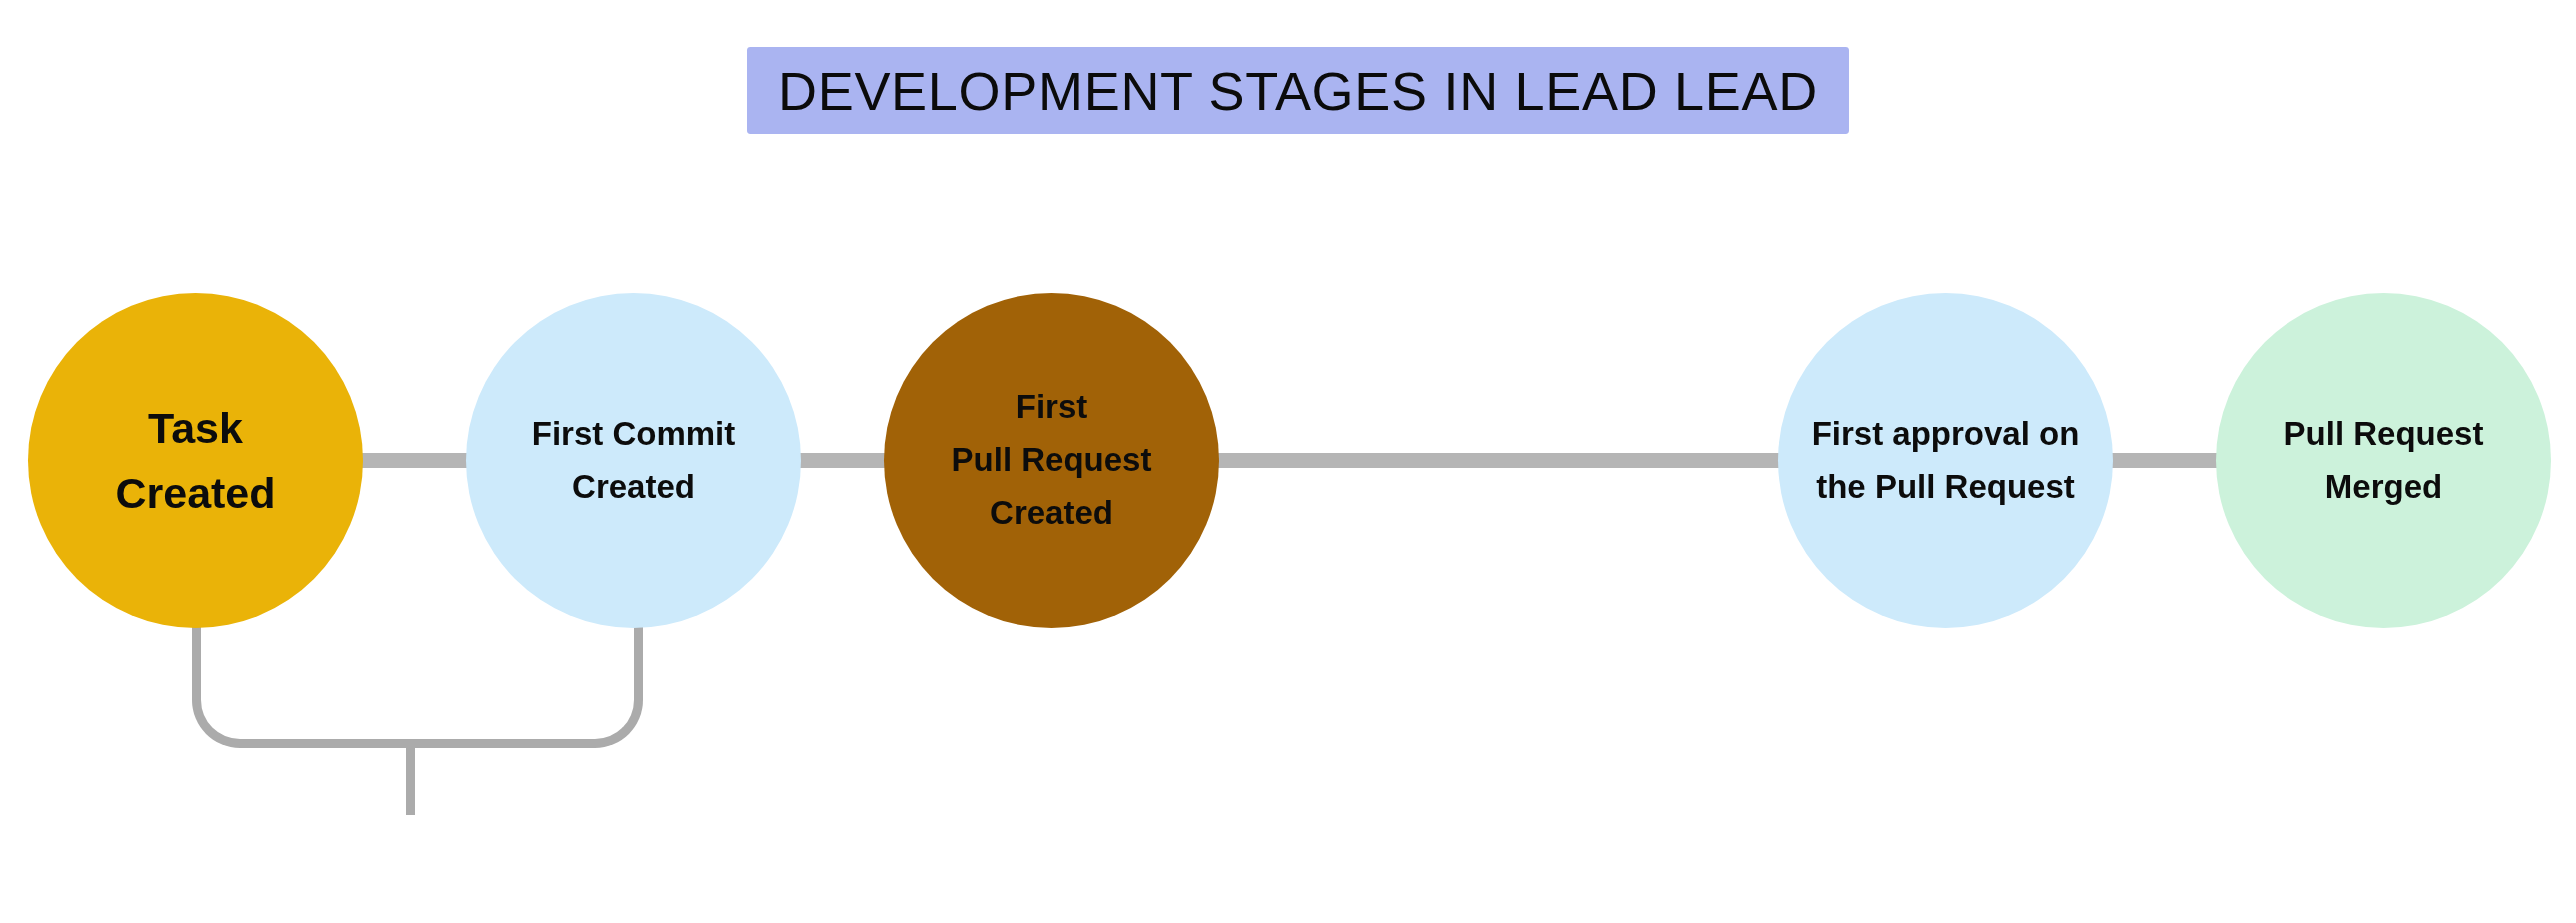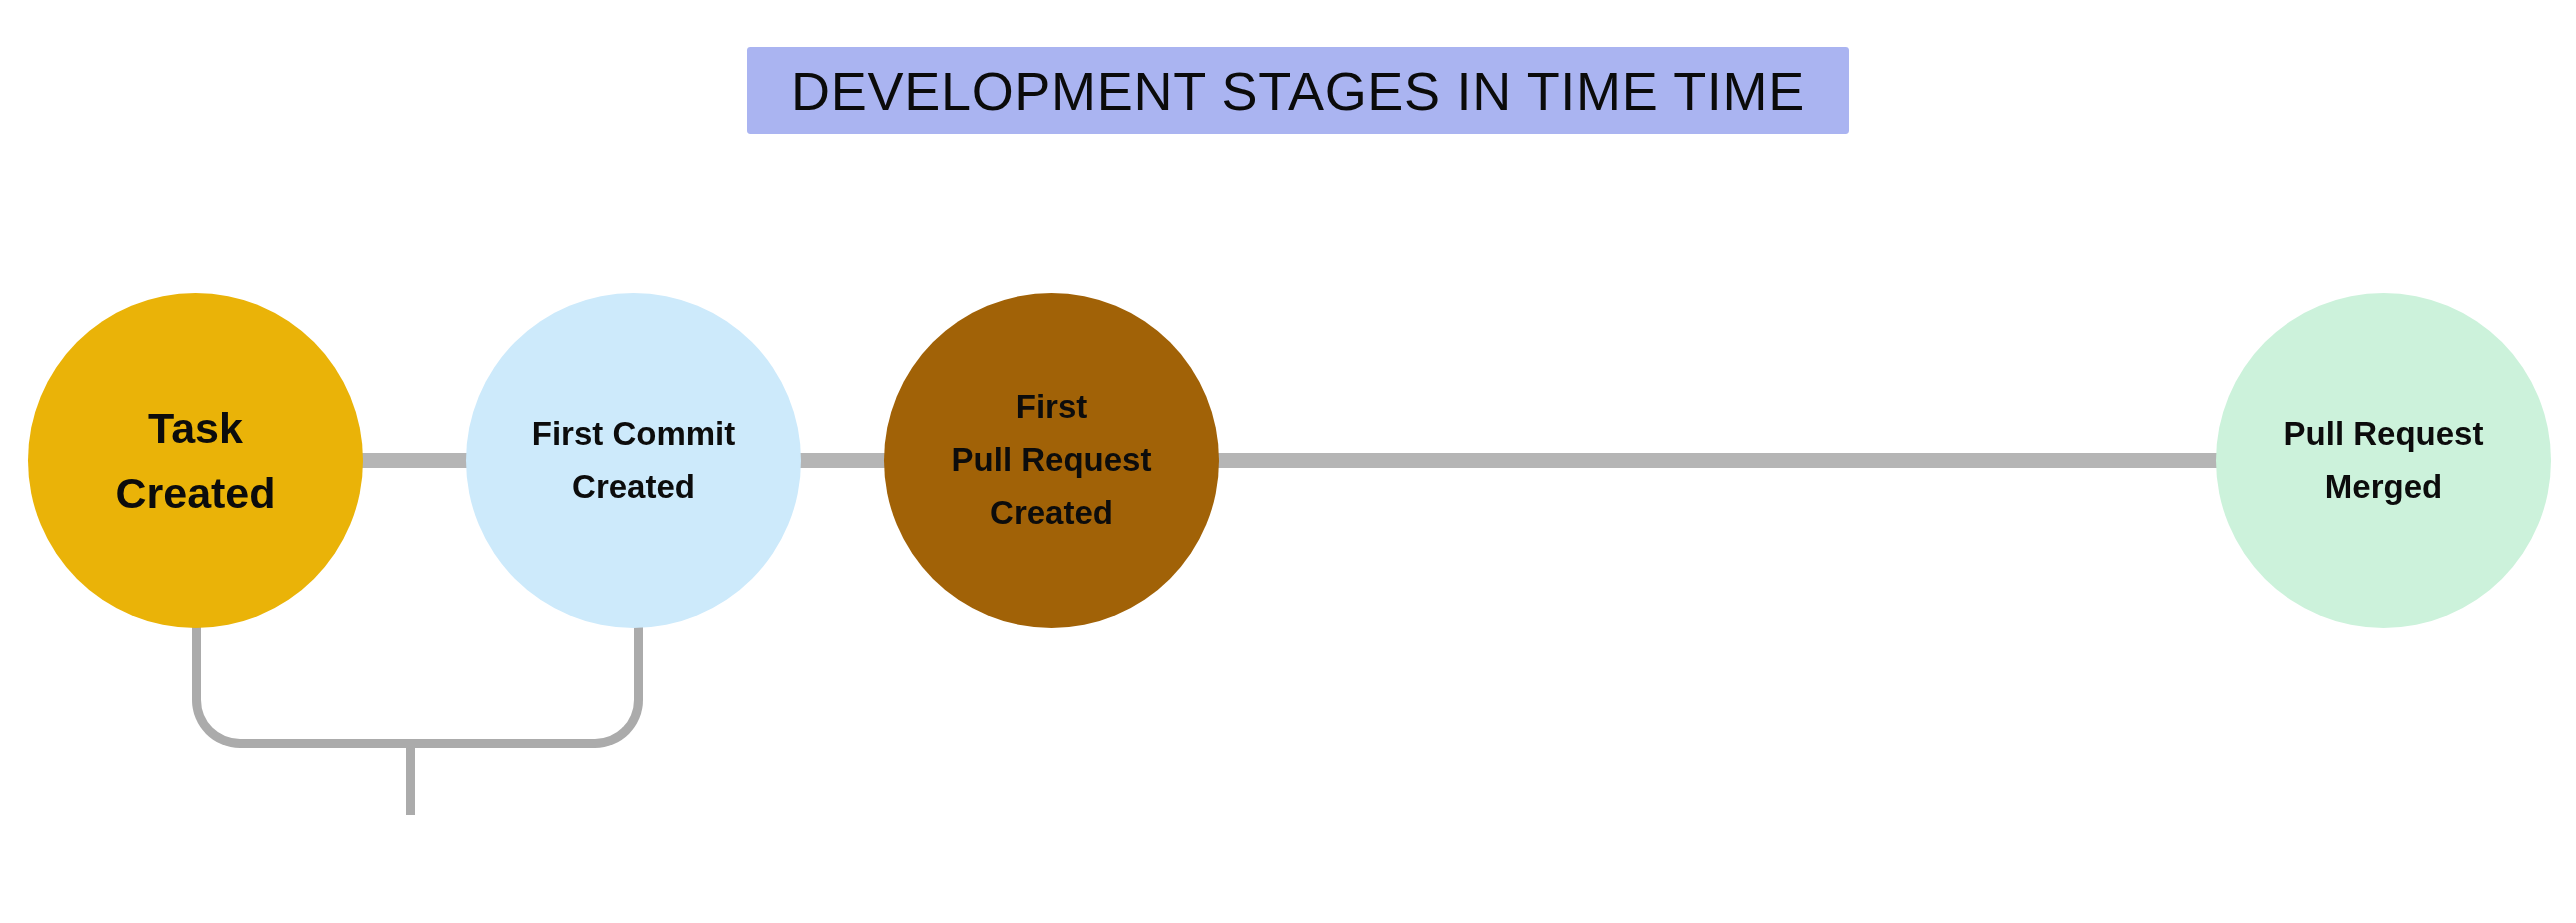--- a/index.html
+++ b/index.html
@@ -108,21 +108,21 @@
     color: #0b0b0b;
     white-space: nowrap;
   }
 </style>
 </head>
 <body>
 
 <div id="canvas">
 
   <div class="title-box" style="background: rgb(170, 180, 241);">
-    <span class="title-text">DEVELOPMENT STAGES IN TIME TIME</span>
+    <span class="title-text">DEVELOPMENT STAGES IN LEAD LEAD</span>
   </div>
 
   <div class="connector" style="background: rgb(181, 181, 181);"></div>
 
   <div class="stage-circle start" style="left: 28px; background: #eab308;">
     <span class="stage-label">Task
 Created</span>
   </div>
 
   <div class="stage-circle" style="left: 466px; background: rgb(205, 234, 251); justify-content: center;">
@@ -130,20 +130,24 @@
 Created</span>
   </div>
 
   <div class="stage-circle" style="left: 884px; background: #a16207;">
     <span class="stage-label">First
 Pull Request
 Created</span>
   </div>
 
 
+  <div class="stage-circle" style="left: 1778px; background: rgb(205, 234, 251);">
+    <span class="stage-label">First approval on
+the Pull Request</span>
+  </div>
 
   <div class="stage-circle" style="left: 2216px; background: rgb(204, 242, 219);">
     <span class="stage-label">Pull Request
 Merged</span>
   </div>
 
   <div class="bracket" style="border-color: rgb(171, 171, 171);"></div>
 
   <div class="bracket-stem" style="background: rgb(171, 171, 171);"></div>
 

